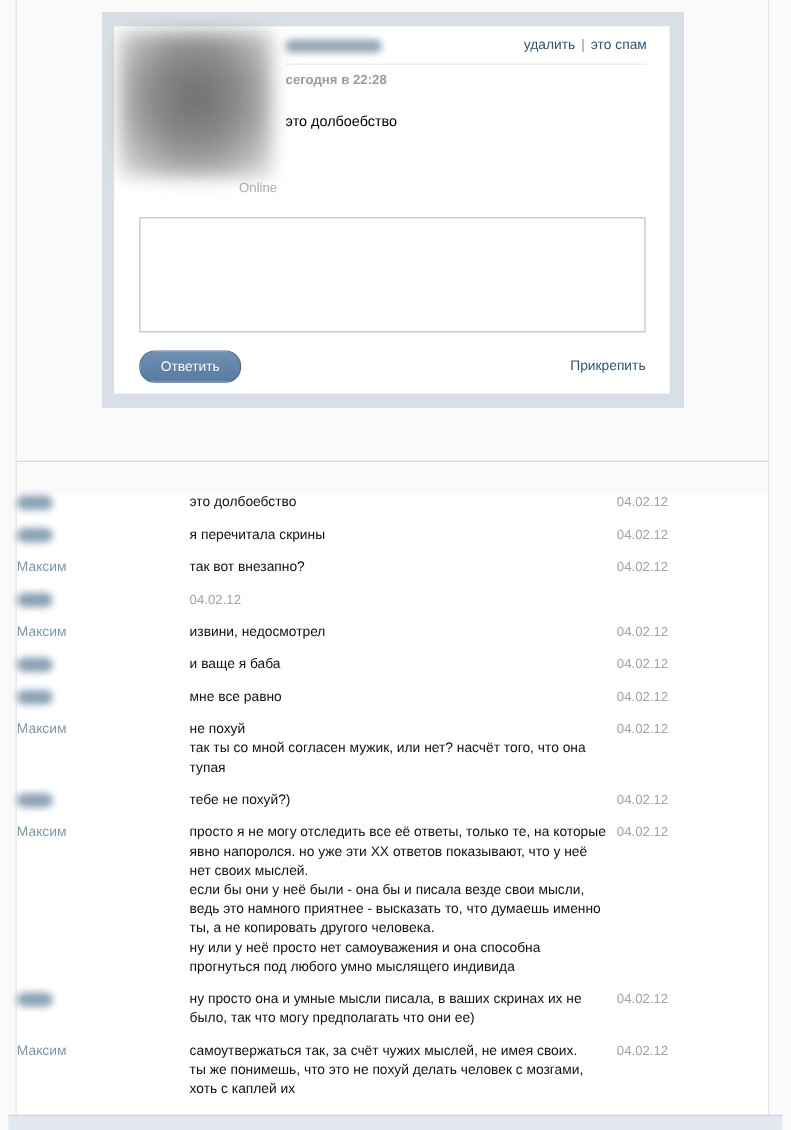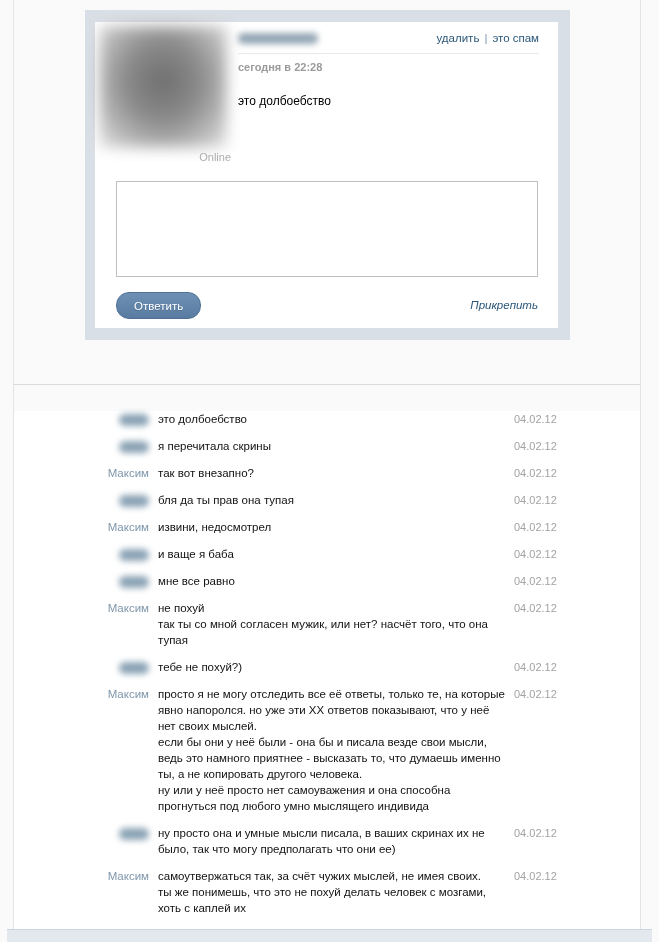--- a/index.html
+++ b/index.html
@@ -58,31 +58,31 @@
     font-family:"Liberation Sans", sans-serif; font-size:12px; padding:4px;
   }
   .reply-button {
     position:absolute; left:21px; top:270px; height:27px; padding:0 17px;
     background:linear-gradient(to bottom,#6d90b4,#597ba1);
     border:1px solid #4f7096; border-radius:13px;
     color:#fff; font-size:11.5px; font-family:"Liberation Sans", sans-serif;
     text-shadow:0 1px 0 rgba(0,0,0,0.15); cursor:pointer;
   }
   .attach-link {
-    position:absolute; right:20px; top:277px; color:#2b587a; font-size:11.5px;font-style:italic;
+    position:absolute; right:20px; top:277px; color:#2b587a; font-size:11.5px;
   }
 
   .history-section { background:#fff; height:556px; }
   .history-title {
     padding-top:13px; width:590px; text-align:center;
     font-weight:bold; font-size:12.5px; color:#45688e;
   }
   .rows { margin-top:26px; }
   .msg-row { display:flex; margin-bottom:11px; font-size:11.5px; line-height:16px; }
-  .msg-name-cell { width:135px; flex:none; text-align:right; }
+  .msg-name-cell { width:135px; flex:none; }
   .msg-name { color:#7f97ab; }
   .name-blob {
     display:inline-block; width:30px; height:12px; border-radius:6px;
     background:#8ba3b5; filter:blur(3px); vertical-align:middle;
   }
   .msg-text-cell { width:347px; flex:none; margin-left:9px; color:#111; white-space:pre-line; }
   .msg-date-cell { margin-left:9px; color:#a3a3a3; font-size:11px; white-space:nowrap; }
 
   .footer-bar {
     position:absolute; left:7px; right:7px; top:929px; height:13px;
@@ -132,21 +132,20 @@
           <div class="msg-text-cell">я перечитала скрины</div>
           <div class="msg-date-cell">04.02.12</div>
         </div>
         <div class="msg-row">
           <div class="msg-name-cell"><a class="msg-name">Максим</a></div>
           <div class="msg-text-cell">так вот внезапно?</div>
           <div class="msg-date-cell">04.02.12</div>
         </div>
         <div class="msg-row">
           <div class="msg-name-cell"><span class="name-blob"></span></div>
-          <div class="msg-text-cell">бля да ты прав она тупая</div>
           <div class="msg-date-cell">04.02.12</div>
         </div>
         <div class="msg-row">
           <div class="msg-name-cell"><a class="msg-name">Максим</a></div>
           <div class="msg-text-cell">извини, недосмотрел</div>
           <div class="msg-date-cell">04.02.12</div>
         </div>
         <div class="msg-row">
           <div class="msg-name-cell"><span class="name-blob"></span></div>
           <div class="msg-text-cell">и ваще я баба</div>

